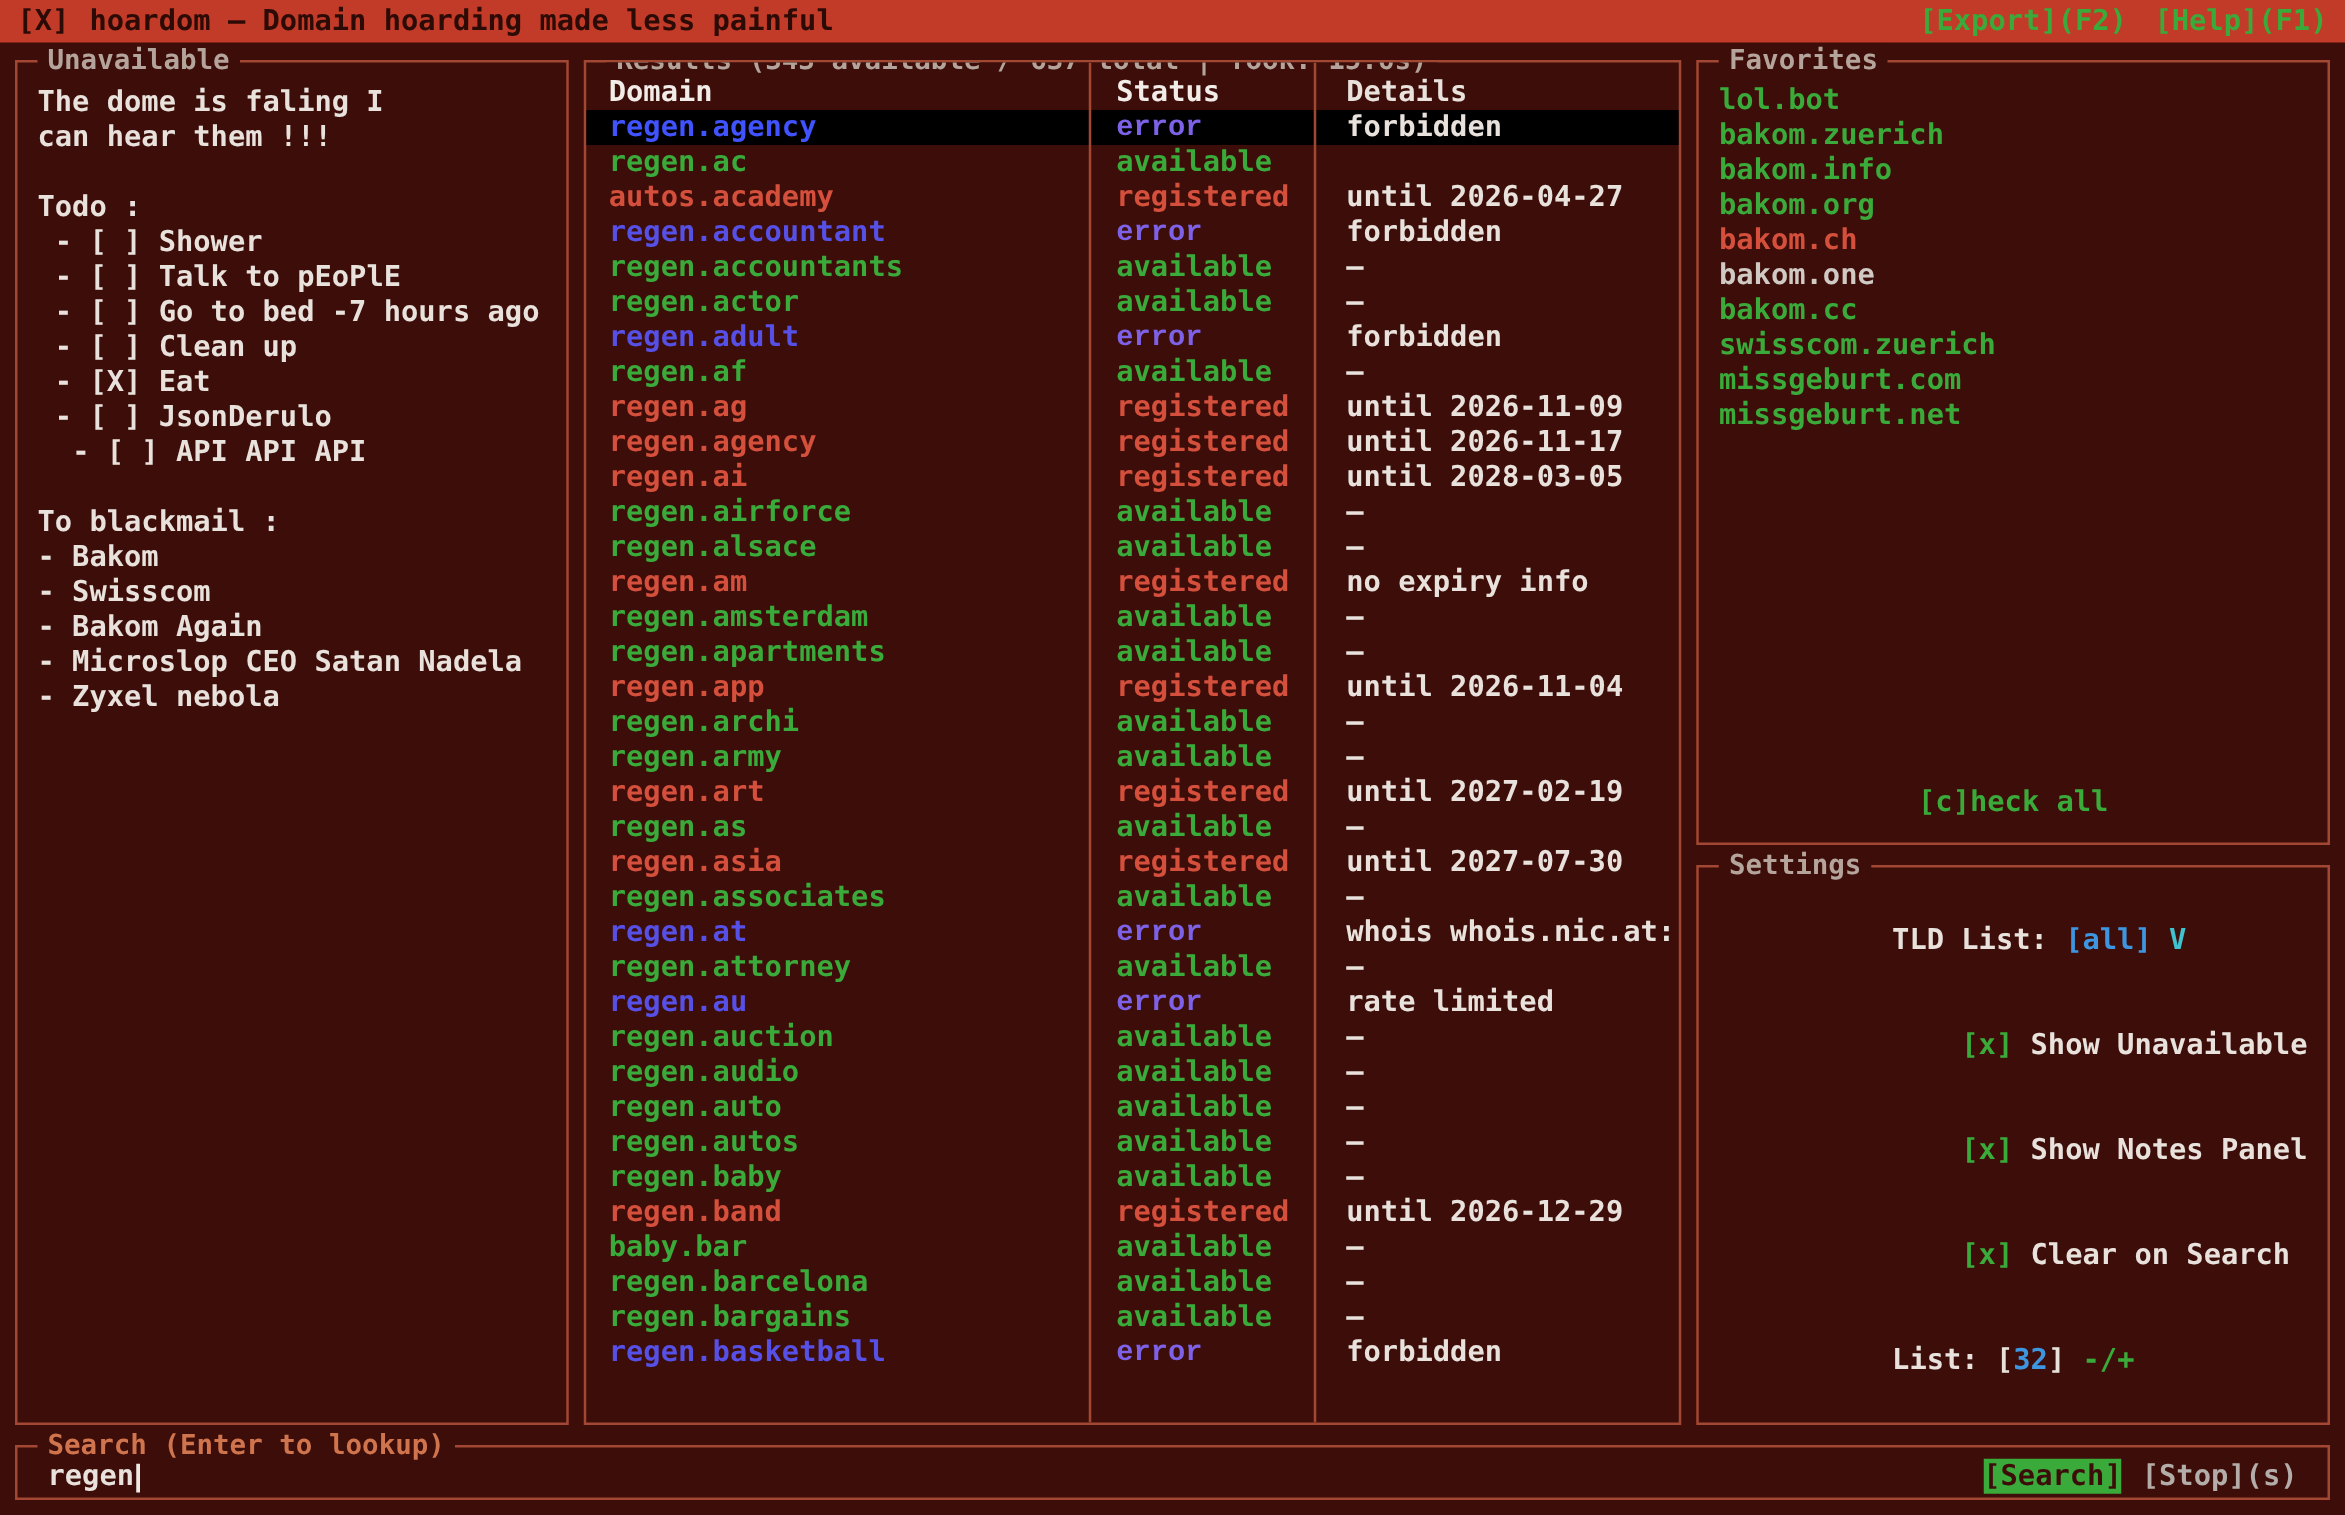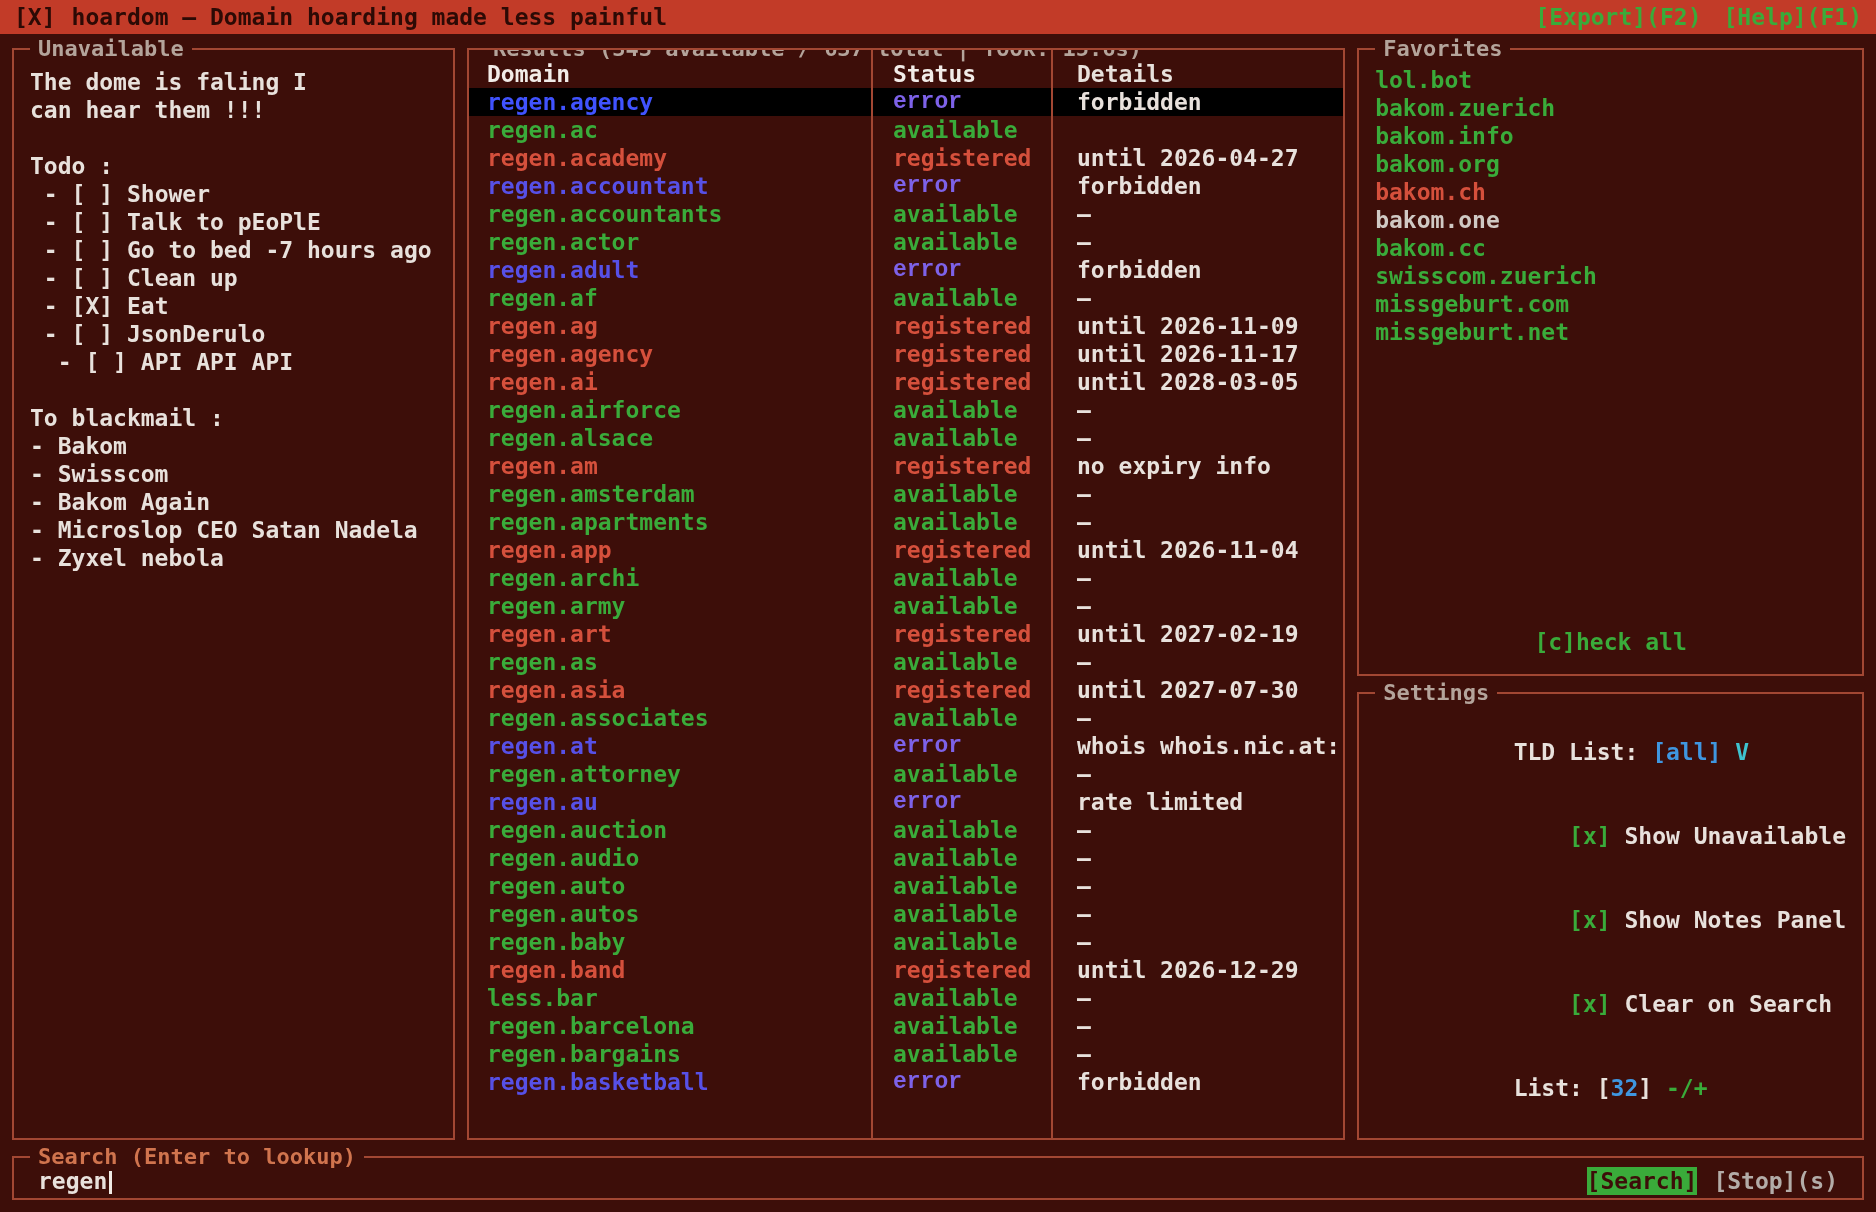--- a/index.html
+++ b/index.html
@@ -137,21 +137,21 @@
           </div>
 
           <div class="row available">
             <div class="cell c-domain">regen.ac</div>
             <div class="cell c-status">available</div>
             <div class="cell c-details"></div>
             <div class="cell c-mark">✔</div>
           </div>
 
           <div class="row registered">
-            <div class="cell c-domain">regen.academy</div>
+            <div class="cell c-domain">autos.academy</div>
             <div class="cell c-status">registered</div>
             <div class="cell c-details">until 2026-04-27</div>
             <div class="cell c-mark">✗</div>
           </div>
 
           <div class="row error">
             <div class="cell c-domain">regen.accountant</div>
             <div class="cell c-status">error</div>
             <div class="cell c-details">forbidden</div>
             <div class="cell c-mark">!</div>
@@ -347,21 +347,21 @@
           </div>
 
           <div class="row registered">
             <div class="cell c-domain">regen.band</div>
             <div class="cell c-status">registered</div>
             <div class="cell c-details">until 2026-12-29</div>
             <div class="cell c-mark">✗</div>
           </div>
 
           <div class="row available">
-            <div class="cell c-domain">less.bar</div>
+            <div class="cell c-domain">baby.bar</div>
             <div class="cell c-status">available</div>
             <div class="cell c-details">–</div>
             <div class="cell c-mark">✔</div>
           </div>
 
           <div class="row available">
             <div class="cell c-domain">regen.barcelona</div>
             <div class="cell c-status">available</div>
             <div class="cell c-details">–</div>
             <div class="cell c-mark">✔</div>

